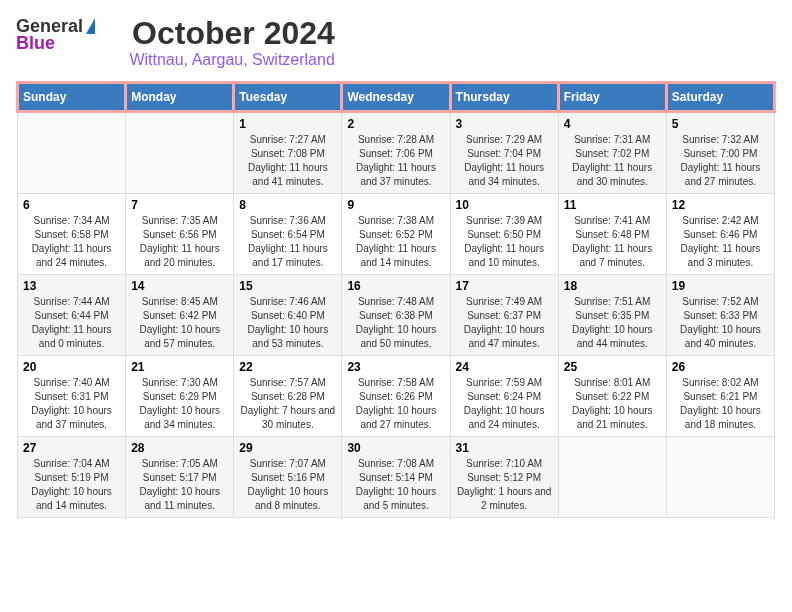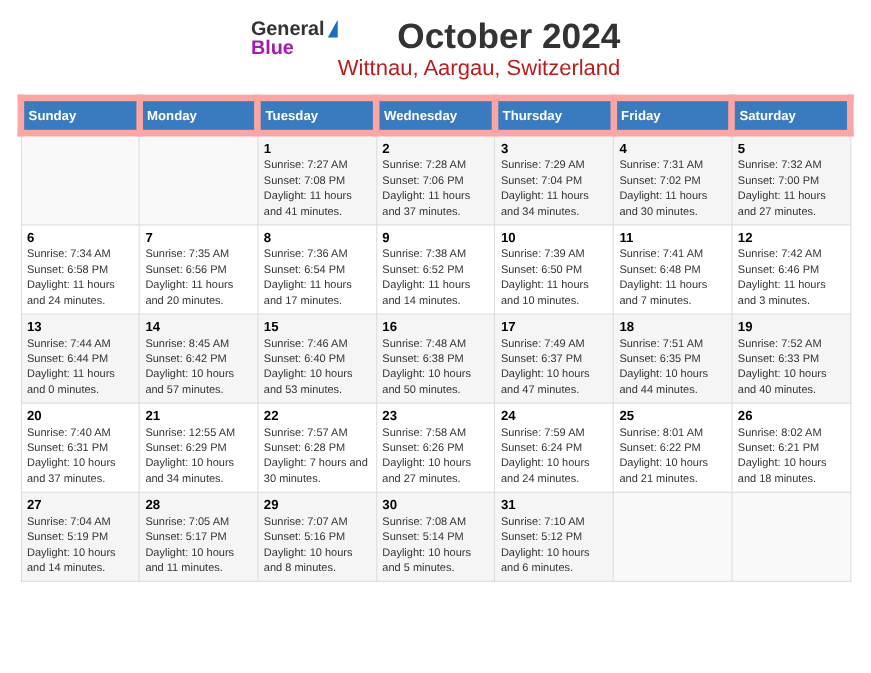--- a/index.html
+++ b/index.html
@@ -5,21 +5,21 @@
     * { box-sizing: border-box; margin: 0; padding: 0; }
     body {
       font-family: Arial, sans-serif;
       background: #fff;
       width: 792px;
       min-height: 612px;
       padding: 16px;
     }
     .header {
       display: flex;
-      justify-content: center;
+      justify-content: flex-start;
       align-items: flex-start;
       margin-bottom: 12px;
     }
     .logo {
       display: flex;
       flex-direction: column;
       align-items: flex-start;
     }
     .logo-row {
       display: flex;
@@ -29,36 +29,36 @@
       text-align: right;
     }
     .title-section h1 {
       font-size: 32px;
       font-weight: bold;
       color: #333;
       line-height: 1.1;
       margin-left: 37px;
     }
     .title-section h2 {
-      font-size: 20px;
+      font-size: 16px;
       font-weight: normal;
-      color: #b91c1c;
+      color: #8b5cf6;
     }
     .calendar {
       width: 100%;
       border-collapse: collapse;
       font-size: 11px;
     }
     .calendar thead th {
       background-color: #3a7abf;
       color: #fff;
       padding: 6px 4px;
       text-align: left;
       font-size: 12px;
-      border: 6px solid #fca5a5;
+      border: 3px solid #fca5a5;
     }
     .calendar tbody td {
       border: 1px solid #ddd;
       padding: 4px 5px;
       vertical-align: top;
       width: 108px;
       min-height: 80px;
       background: #fff;
     }
     .calendar tbody tr:nth-child(odd) td {
@@ -69,20 +69,21 @@
     }
     .day-number {
       font-weight: bold;
       font-size: 12px;
       margin-bottom: 2px;
     }
     .day-info {
       font-size: 10px;
       line-height: 1.4;
       color: #333;
+      text-align: center;
     }
     .empty-cell {
       background: #f9f9f9 !important;
     }
   </style>
 </head>
 <body>
 
 <div class="header">
   <div class="logo">
@@ -200,21 +201,21 @@
           <div class="day-number">11</div>
           <div class="day-info">
             <div>Sunrise: 7:41 AM</div>
             <div>Sunset: 6:48 PM</div>
             <div>Daylight: 11 hours and 7 minutes.</div>
           </div>
         </td>
         <td>
           <div class="day-number">12</div>
           <div class="day-info">
-            <div>Sunrise: 7:42 AM</div>
+            <div>Sunrise: 2:42 AM</div>
             <div>Sunset: 6:46 PM</div>
             <div>Daylight: 11 hours and 3 minutes.</div>
           </div>
         </td>
       </tr>
       <tr>
         <td>
           <div class="day-number">13</div>
           <div class="day-info">
             <div>Sunrise: 7:44 AM</div>
@@ -276,21 +277,21 @@
           <div class="day-number">20</div>
           <div class="day-info">
             <div>Sunrise: 7:40 AM</div>
             <div>Sunset: 6:31 PM</div>
             <div>Daylight: 10 hours and 37 minutes.</div>
           </div>
         </td>
         <td>
           <div class="day-number">21</div>
           <div class="day-info">
-            <div>Sunrise: 12:55 AM</div>
+            <div>Sunrise: 7:30 AM</div>
             <div>Sunset: 6:29 PM</div>
             <div>Daylight: 10 hours and 34 minutes.</div>
           </div>
         </td>
         <td>
           <div class="day-number">22</div>
           <div class="day-info">
             <div>Sunrise: 7:57 AM</div>
             <div>Sunset: 6:28 PM</div>
             <div>Daylight: 7 hours and 30 minutes.</div>
@@ -360,20 +361,20 @@
             <div>Sunrise: 7:08 AM</div>
             <div>Sunset: 5:14 PM</div>
             <div>Daylight: 10 hours and 5 minutes.</div>
           </div>
         </td>
         <td>
           <div class="day-number">31</div>
           <div class="day-info">
             <div>Sunrise: 7:10 AM</div>
             <div>Sunset: 5:12 PM</div>
-            <div>Daylight: 10 hours and 6 minutes.</div>
+            <div>Daylight: 1 hours and 2 minutes.</div>
           </div>
         </td>
         <td class="empty-cell"></td>
         <td class="empty-cell"></td>
       </tr>
     </tbody>
 </table>
 
 </body></html>

